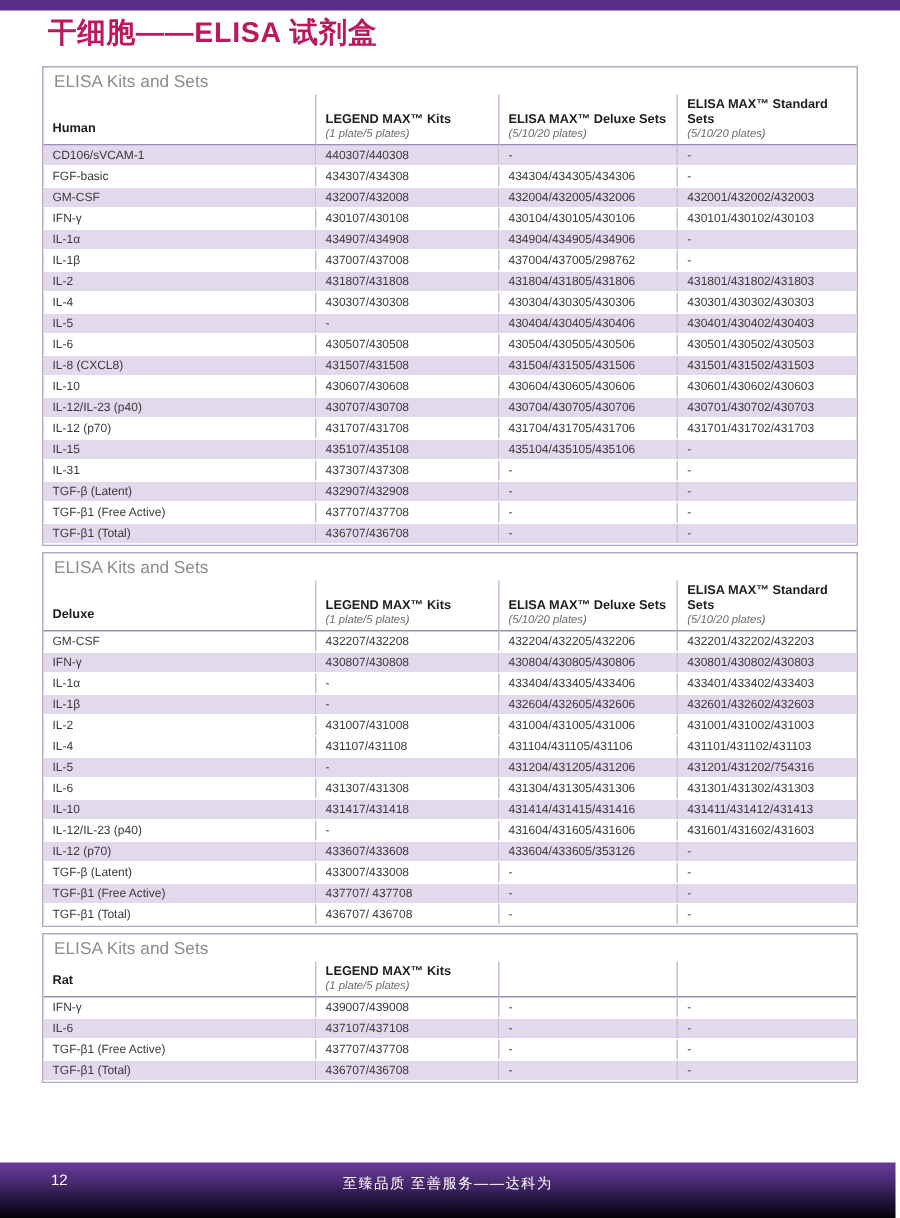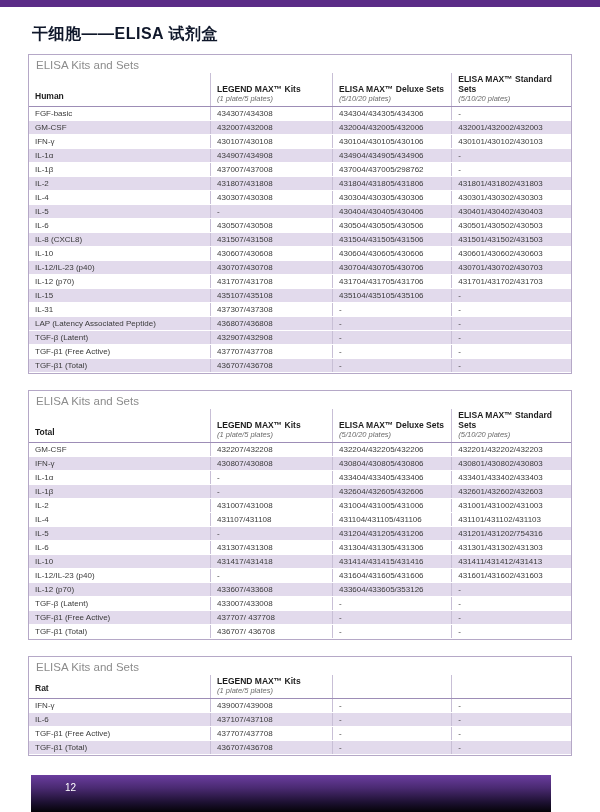--- a/index.html
+++ b/index.html
@@ -1,32 +1,32 @@
 <!DOCTYPE html>
 <html><head>
 <meta charset="utf-8">
 <style>
   * { margin:0; padding:0; box-sizing:border-box; }
   html,body { width:600px; height:812px; background:#fff; font-family:"Liberation Sans", sans-serif; position:relative; overflow:hidden; }
   .top-strip { position:absolute; top:0; left:0; width:600px; height:7px; background:#5b2c87; }
   .page { position:absolute; top:7px; left:0; width:600px; padding:0 28px; }
-  h1.page-title { color:#0f172a; font-size:16px; font-weight:bold; letter-spacing:0.5px; margin:17px 0 9px 4px; }
-  .tbox { border:1px solid #b5a8c7; margin-bottom:16px; background:#fff; }
+  h1.page-title { color:#be185d; font-size:19px; font-weight:bold; letter-spacing:0.5px; margin:2px 0 9px 4px; }
+  .tbox { border:1px solid #b5a8c7; margin-bottom:4px; background:#fff; }
   .section-title { color:#8c8c8c; font-size:11.5px; padding:4px 7px 2px 7px; }
   table { width:100%; border-collapse:collapse; table-layout:fixed; }
   col.c1 { width:33.5%; } col.c2 { width:22.5%; } col.c3 { width:22%; } col.c4 { width:22%; }
   th { text-align:left; vertical-align:bottom; padding:1px 6px 3px 6px; border-bottom:1px solid #9d8db6; }
   .col-label { display:block; font-size:8.5px; font-weight:bold; color:#1d1d1d; }
   .col-sub { display:block; font-size:7.5px; font-style:italic; font-weight:normal; color:#6b6b6b; }
   .species { font-size:8.5px; font-weight:bold; color:#1d1d1d; }
   td { font-size:8px; color:#3a3a3a; padding:2px 6px; border-bottom:1px solid #fff; white-space:nowrap; overflow:hidden; }
   td + td, th + th { border-left:1px solid #c8bfd6; }
   tr.stripe td { background:#e2daec; }
-  .footer-bar { position:absolute; bottom:0; left:0; width:520px; height:37px;
-    background:linear-gradient(180deg,#6a3d9e 0%,#4a2a72 35%,#1c1030 75%,#050308 100%);margin-left:31px; }
+  .footer-bar { position:absolute; bottom:0; left:0; width:597px; height:37px;
+    background:linear-gradient(180deg,#6a3d9e 0%,#4a2a72 35%,#1c1030 75%,#050308 100%); }
   .footer-bar .page-num { position:absolute; left:34px; top:7px; color:#fff; font-size:10px; }
   .footer-bar .slogan { position:absolute; left:0; top:8px; width:100%; text-align:center; color:#fff; font-size:9.5px; letter-spacing:1px; }
 </style>
 </head>
 <body>
 
 <div class="top-strip"></div>
 
 <div class="page">
   <h1 class="page-title">干细胞——ELISA 试剂盒</h1>
@@ -51,20 +51,26 @@
               <span class="col-label">ELISA MAX™ Deluxe Sets</span>
               <span class="col-sub">(5/10/20 plates)</span>
             </th>
           <th>
               <span class="col-label">ELISA MAX™ Standard Sets</span>
               <span class="col-sub">(5/10/20 plates)</span>
             </th>
         </tr>
       </thead>
       <tbody>
+          <tr class="stripe">
+            <td>CD106/sVCAM-1</td>
+            <td>440307/440308</td>
+            <td>-</td>
+            <td>-</td>
+          </tr>
           <tr>
             <td>FGF-basic</td>
             <td>434307/434308</td>
             <td>434304/434305/434306</td>
             <td>-</td>
           </tr>
           <tr class="stripe">
             <td>GM-CSF</td>
             <td>432007/432008</td>
             <td>432004/432005/432006</td>
@@ -138,26 +144,20 @@
           </tr>
           <tr class="stripe">
             <td>IL-15</td>
             <td>435107/435108</td>
             <td>435104/435105/435106</td>
             <td>-</td>
           </tr>
           <tr>
             <td>IL-31</td>
             <td>437307/437308</td>
-            <td>-</td>
-            <td>-</td>
-          </tr>
-          <tr class="stripe">
-            <td>LAP (Latency Associated Peptide)</td>
-            <td>436807/436808</td>
             <td>-</td>
             <td>-</td>
           </tr>
           <tr class="stripe">
             <td>TGF-β (Latent)</td>
             <td>432907/432908</td>
             <td>-</td>
             <td>-</td>
           </tr>
           <tr>
@@ -180,21 +180,21 @@
     <div class="section-title">ELISA Kits and Sets</div>
     <table>
       <colgroup>
           <col class="c1">
           <col class="c2">
           <col class="c3">
           <col class="c4">
         </colgroup>
       <thead>
         <tr>
-          <th><span class="species">Total</span></th>
+          <th><span class="species">Deluxe</span></th>
           <th>
               <span class="col-label">LEGEND MAX™ Kits</span>
               <span class="col-sub">(1 plate/5 plates)</span>
             </th>
           <th>
               <span class="col-label">ELISA MAX™ Deluxe Sets</span>
               <span class="col-sub">(5/10/20 plates)</span>
             </th>
           <th>
               <span class="col-label">ELISA MAX™ Standard Sets</span>
@@ -343,13 +343,14 @@
             <td>-</td>
           </tr>
         </tbody>
     </table>
   </div>
 
 </div>
 
 <div class="footer-bar">
   <span class="page-num">12</span>
+  <span class="slogan">至臻品质 至善服务——达科为</span>
 </div>
 
 </body></html>

